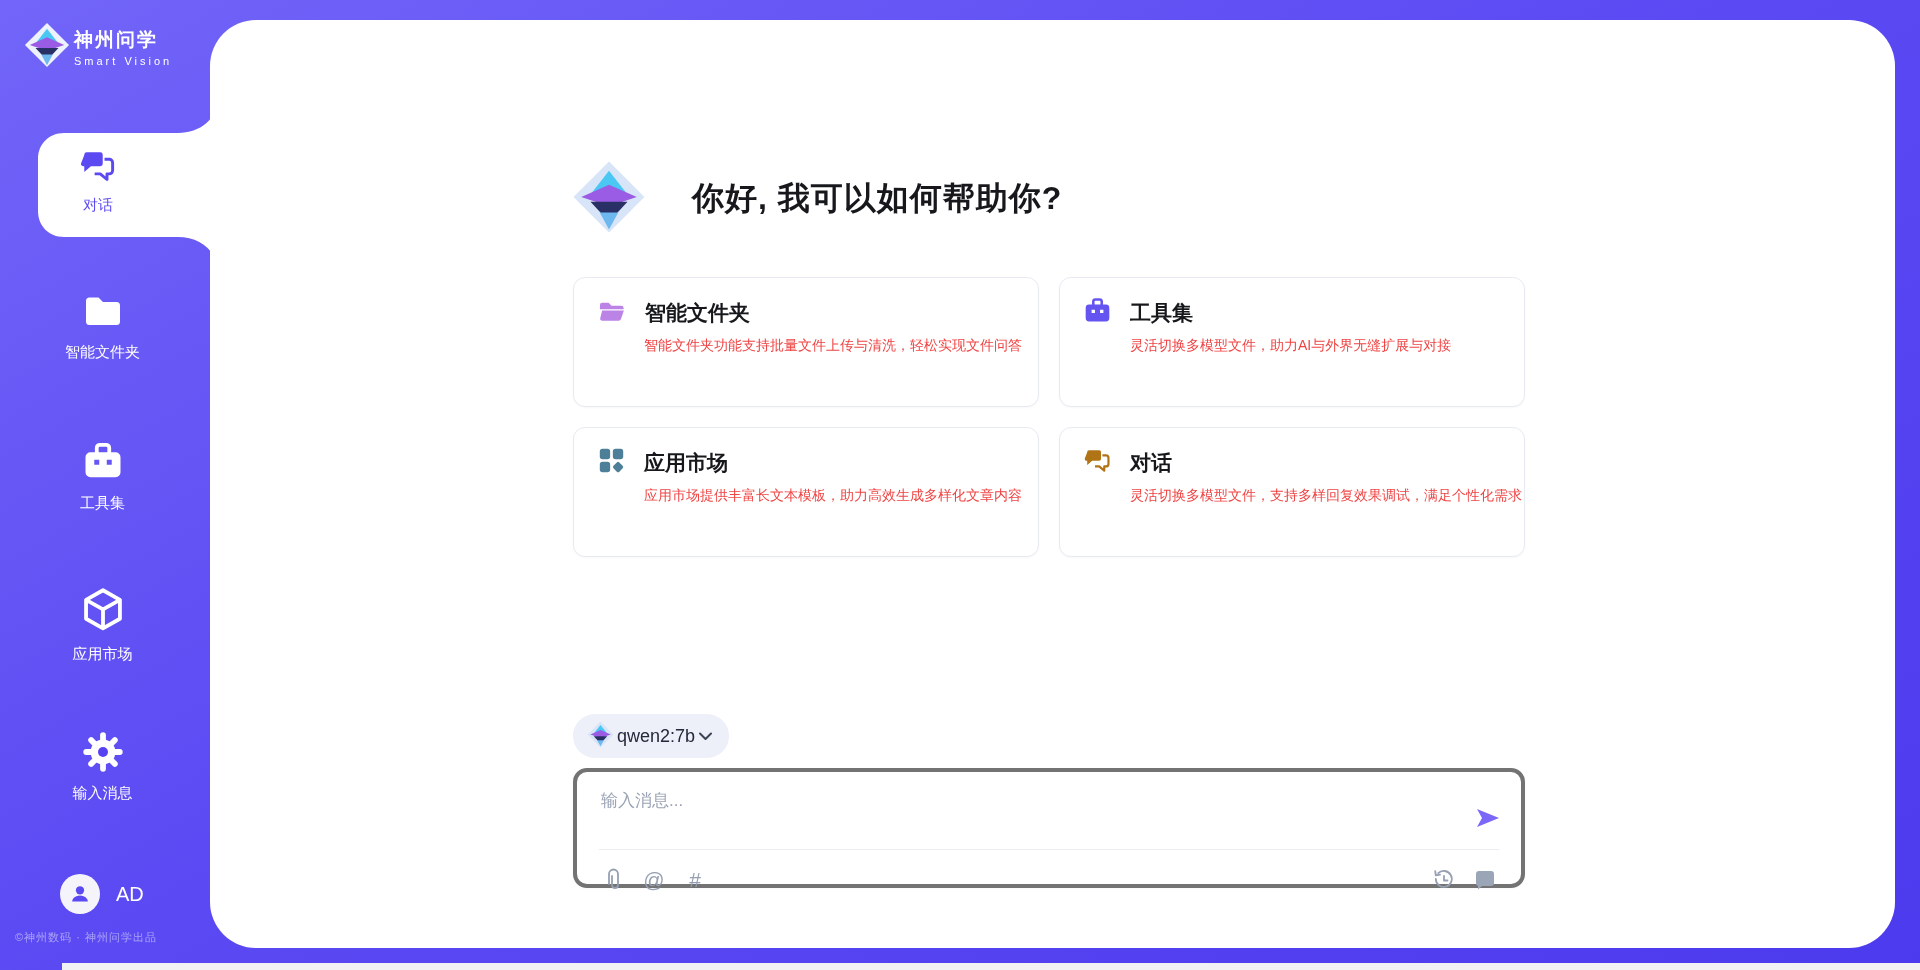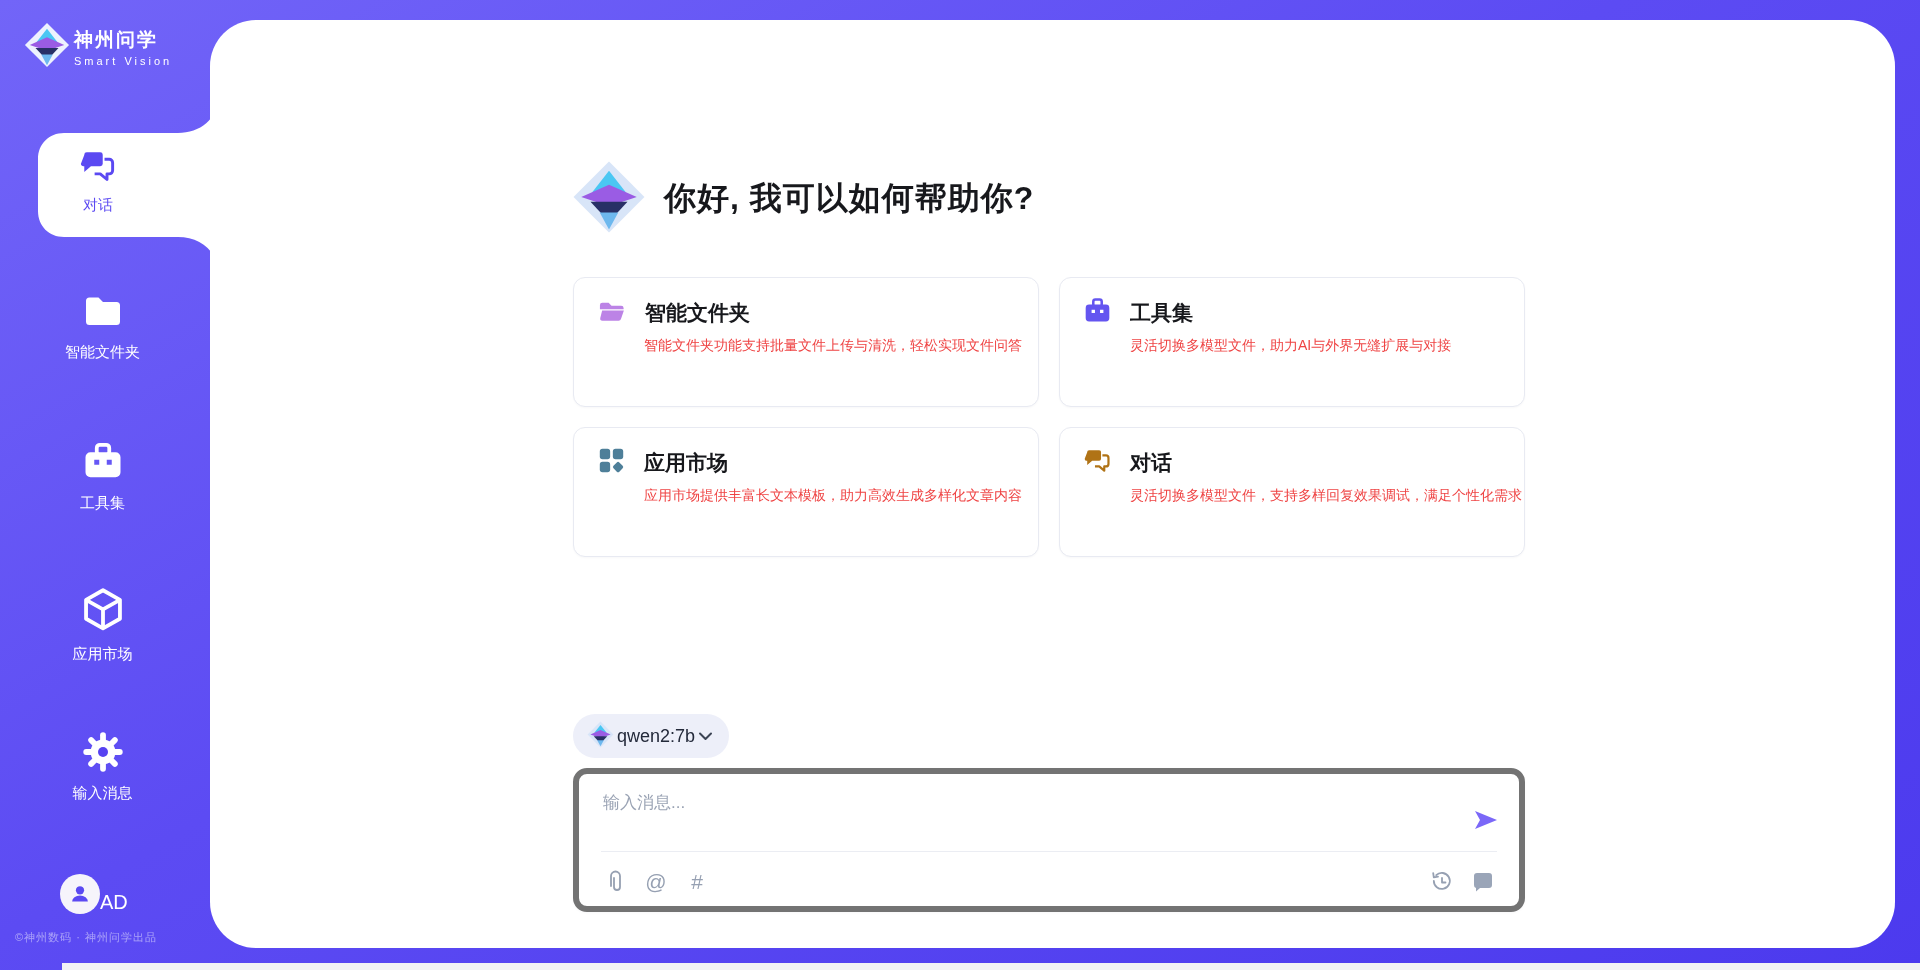--- a/index.html
+++ b/index.html
@@ -33,47 +33,47 @@
   .nav-item.folder  { top:294px; }
   .nav-item.toolkit { top:441px; }
   .nav-item.market  { top:586px; }
   .nav-item.settings{ top:731px; }
   .nav-item .icon { display:block; margin:0 auto; }
   .nav-item.folder  .lbl { margin-top:11px; }
   .nav-item.toolkit .lbl { margin-top:9px; }
   .nav-item.market  .lbl { margin-top:7px; }
   .nav-item.settings .lbl{ margin-top:7px; }
 
-  .user-row { position:absolute; left:60px; top:874px; display:flex; align-items:flex-end; cursor:pointer; }
+  .user-row { position:absolute; left:60px; top:874px; display:flex; align-items:center; gap:16px; cursor:pointer; }
   .avatar { width:40px; height:40px; border-radius:50%; background:#f6f4fb; display:flex; align-items:center; justify-content:center; }
   .user-name { color:#fff; font-size:20px; }
 
   .copyright { position:absolute; left:15px; top:930px; color:rgba(255,255,255,.48); font-size:11px; letter-spacing:1px; }
 
   
   .greeting { position:absolute; left:362px; top:140px; display:flex; align-items:center; gap:18px; }
-  .greeting h1 { font-size:32px; font-weight:800; color:#17181c; letter-spacing:1px; }
+  .greeting h1 { font-size:32px; font-weight:800; color:#17181c; letter-spacing:1px;margin-left:28px; }
 
   
   .cards { position:absolute; left:363px; top:257px; width:952px;
            display:grid; grid-template-columns:466px 466px; grid-auto-rows:130px; gap:20px; }
   .card { background:#fff; border:1px solid #e8eaf2; border-radius:12px; padding:19px 24px; cursor:pointer;
           box-shadow:0 1px 2px rgba(20,20,60,.03); }
   .card-head { display:flex; align-items:center; gap:19px; }
   .card-title { font-size:21px; font-weight:700; color:#17181c; }
   .card-desc { margin:7px 0 0 46px; width:392px; font-size:14px; line-height:1.5; color:#ef4444; }
 
   
   .model-pill { position:absolute; left:363px; top:694px; height:44px; padding:0 16px 0 14px;
                 display:flex; align-items:center; gap:3px; background:#edeff9; border-radius:22px; cursor:pointer; }
   .model-name { font-size:18px; color:#23293a; }
 
   
-  .composer { position:absolute; left:363px; top:748px; width:952px; height:144px;
-              background:#fff; border:6px solid #737373; border-radius:14px;
+  .composer { position:absolute; left:363px; top:748px; width:952px; height:120px;
+              background:#fff; border:4px solid #737373; border-radius:14px;
               box-shadow:0 1px 3px rgba(20,20,60,.03); }
   .composer textarea { position:absolute; left:24px; top:17px; width:820px; height:52px;
               border:none; outline:none; resize:none; font-family:inherit;
               font-size:17px; color:#3e4654; background:transparent; }
   .composer textarea::placeholder { color:#9aa3b4; }
   .send-btn { position:absolute; right:18px; top:32px; width:30px; height:30px; border:none; background:transparent; cursor:pointer; }
   .composer-divider { position:absolute; left:22px; right:22px; top:77px; height:1px; background:#ebedf3; }
   .tool-row-left { position:absolute; left:24px; top:96px; display:flex; align-items:center; gap:17px; }
   .tool-row-right { position:absolute; right:24px; top:96px; display:flex; align-items:center; gap:17px; }
   .tool-btn { background:none; border:none; cursor:pointer; color:#96a0b2; font-size:21px; line-height:22px;

